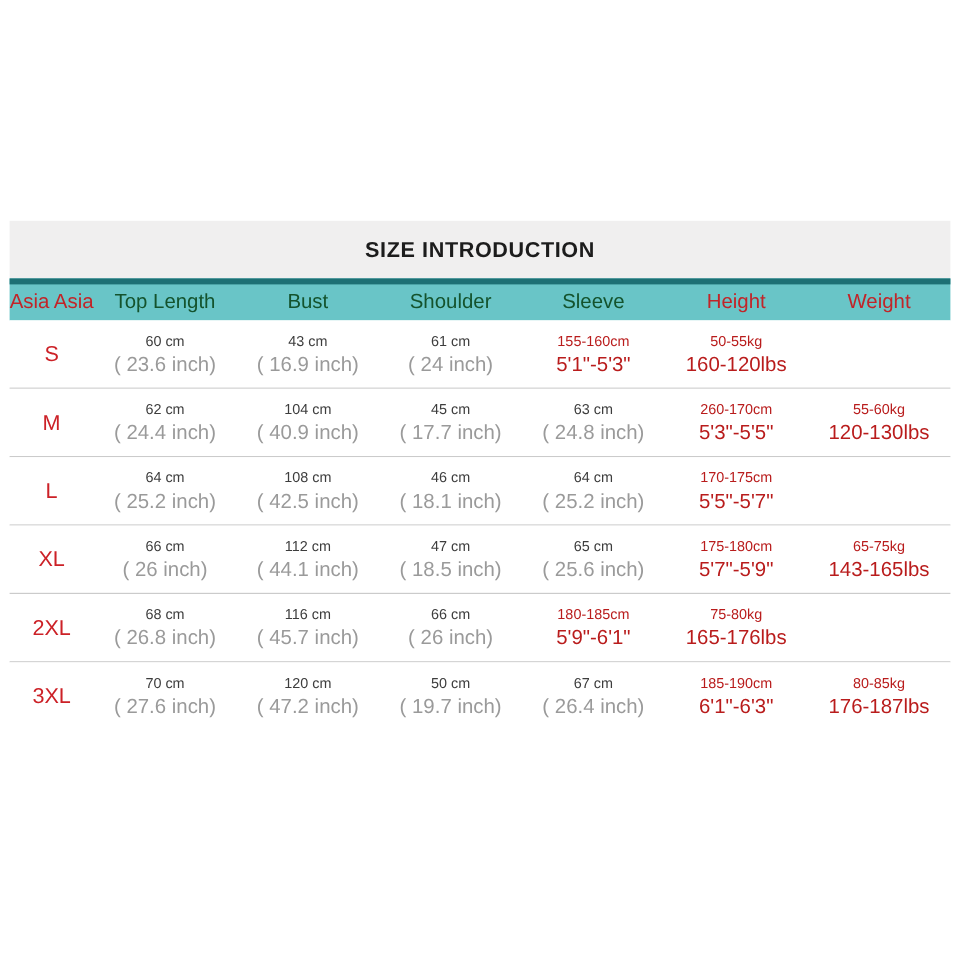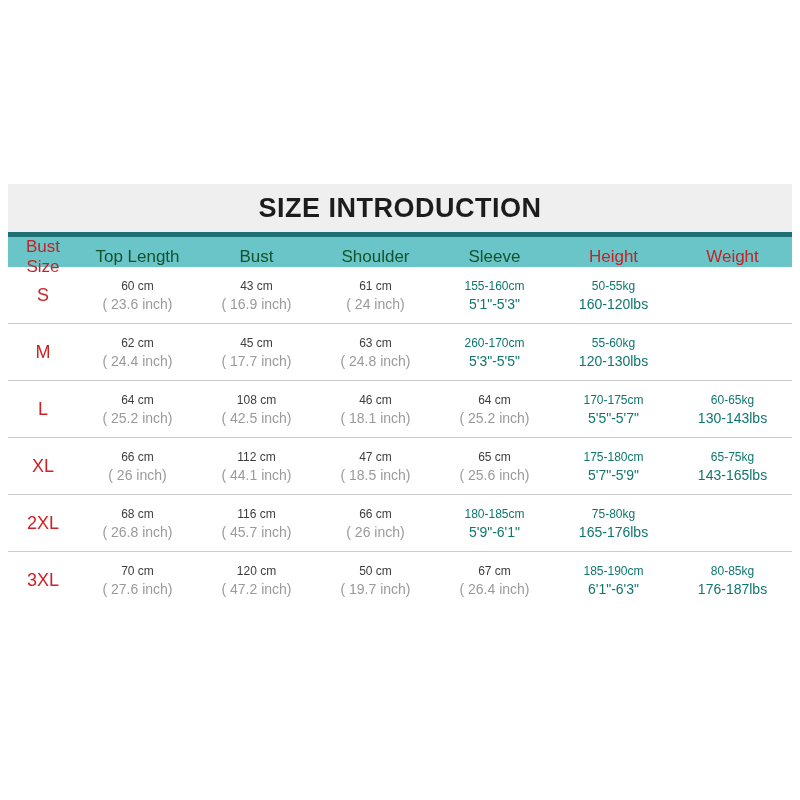--- a/index.html
+++ b/index.html
@@ -13,21 +13,21 @@
   .size-table {
     position:absolute;
     left:8px; right:8px; top:184px;
   }
   .title-band {
     background:#f0efef;
     height:48px;
     display:flex; align-items:center; justify-content:center;
   }
   .title {
-    font-size:27px;
+    font-size:18px;
     font-weight:700;
     color:#1c1c1c;
     letter-spacing:0.5px;
   }
   .header-row {
     border-top:5px solid #1d7074;
     background:#69c5c7;
     height:30px;
     display:grid;
     grid-template-columns:70px repeat(6, 1fr);
@@ -52,34 +52,34 @@
     text-align:center;
     display:flex; flex-direction:column;
     justify-content:center;
     gap:3px;
   }
   .size-cell {
     font-size:18px;
     color:#cc2127;
   }
   .line1 { font-size:12px; color:#3d3d3d; }
-  .line2 { font-size:14px; color:#9a9a9a; }
-  .red-cell .line1, .red-cell .line2 { color:#0f766e; }
+  .line2 { font-size:17px; color:#9a9a9a; }
+  .red-cell .line1, .red-cell .line2 { color:#b91c1c; }
 </style>
 </head>
 <body>
 
 <div class="size-table">
 
   <div class="title-band">
     <div class="title">SIZE INTRODUCTION</div>
   </div>
 
   <div class="header-row">
-    <div class="header-cell hdr-red">Bust Size</div>
+    <div class="header-cell hdr-red">Asia Asia</div>
     <div class="header-cell">Top Length</div>
     <div class="header-cell">Bust</div>
     <div class="header-cell">Shoulder</div>
     <div class="header-cell">Sleeve</div>
     <div class="header-cell hdr-red">Height</div>
     <div class="header-cell hdr-red">Weight</div>
   </div>
 
   <div id="table-body">
       <div class="row">
@@ -105,20 +105,24 @@
           <div class="line2">160-120lbs</div>
         </div>
       </div>
       <div class="row">
         <div class="cell size-cell">M</div>
         <div class="cell">
           <div class="line1">62 cm</div>
           <div class="line2">( 24.4 inch)</div>
         </div>
         <div class="cell">
+          <div class="line1">104 cm</div>
+          <div class="line2">( 40.9 inch)</div>
+        </div>
+        <div class="cell">
           <div class="line1">45 cm</div>
           <div class="line2">( 17.7 inch)</div>
         </div>
         <div class="cell">
           <div class="line1">63 cm</div>
           <div class="line2">( 24.8 inch)</div>
         </div>
         <div class="cell red-cell">
           <div class="line1">260-170cm</div>
           <div class="line2">5'3"-5'5"</div>
@@ -143,24 +147,20 @@
           <div class="line2">( 18.1 inch)</div>
         </div>
         <div class="cell">
           <div class="line1">64 cm</div>
           <div class="line2">( 25.2 inch)</div>
         </div>
         <div class="cell red-cell">
           <div class="line1">170-175cm</div>
           <div class="line2">5'5"-5'7"</div>
         </div>
-        <div class="cell red-cell">
-          <div class="line1">60-65kg</div>
-          <div class="line2">130-143lbs</div>
-        </div>
       </div>
       <div class="row">
         <div class="cell size-cell">XL</div>
         <div class="cell">
           <div class="line1">66 cm</div>
           <div class="line2">( 26 inch)</div>
         </div>
         <div class="cell">
           <div class="line1">112 cm</div>
           <div class="line2">( 44.1 inch)</div>

